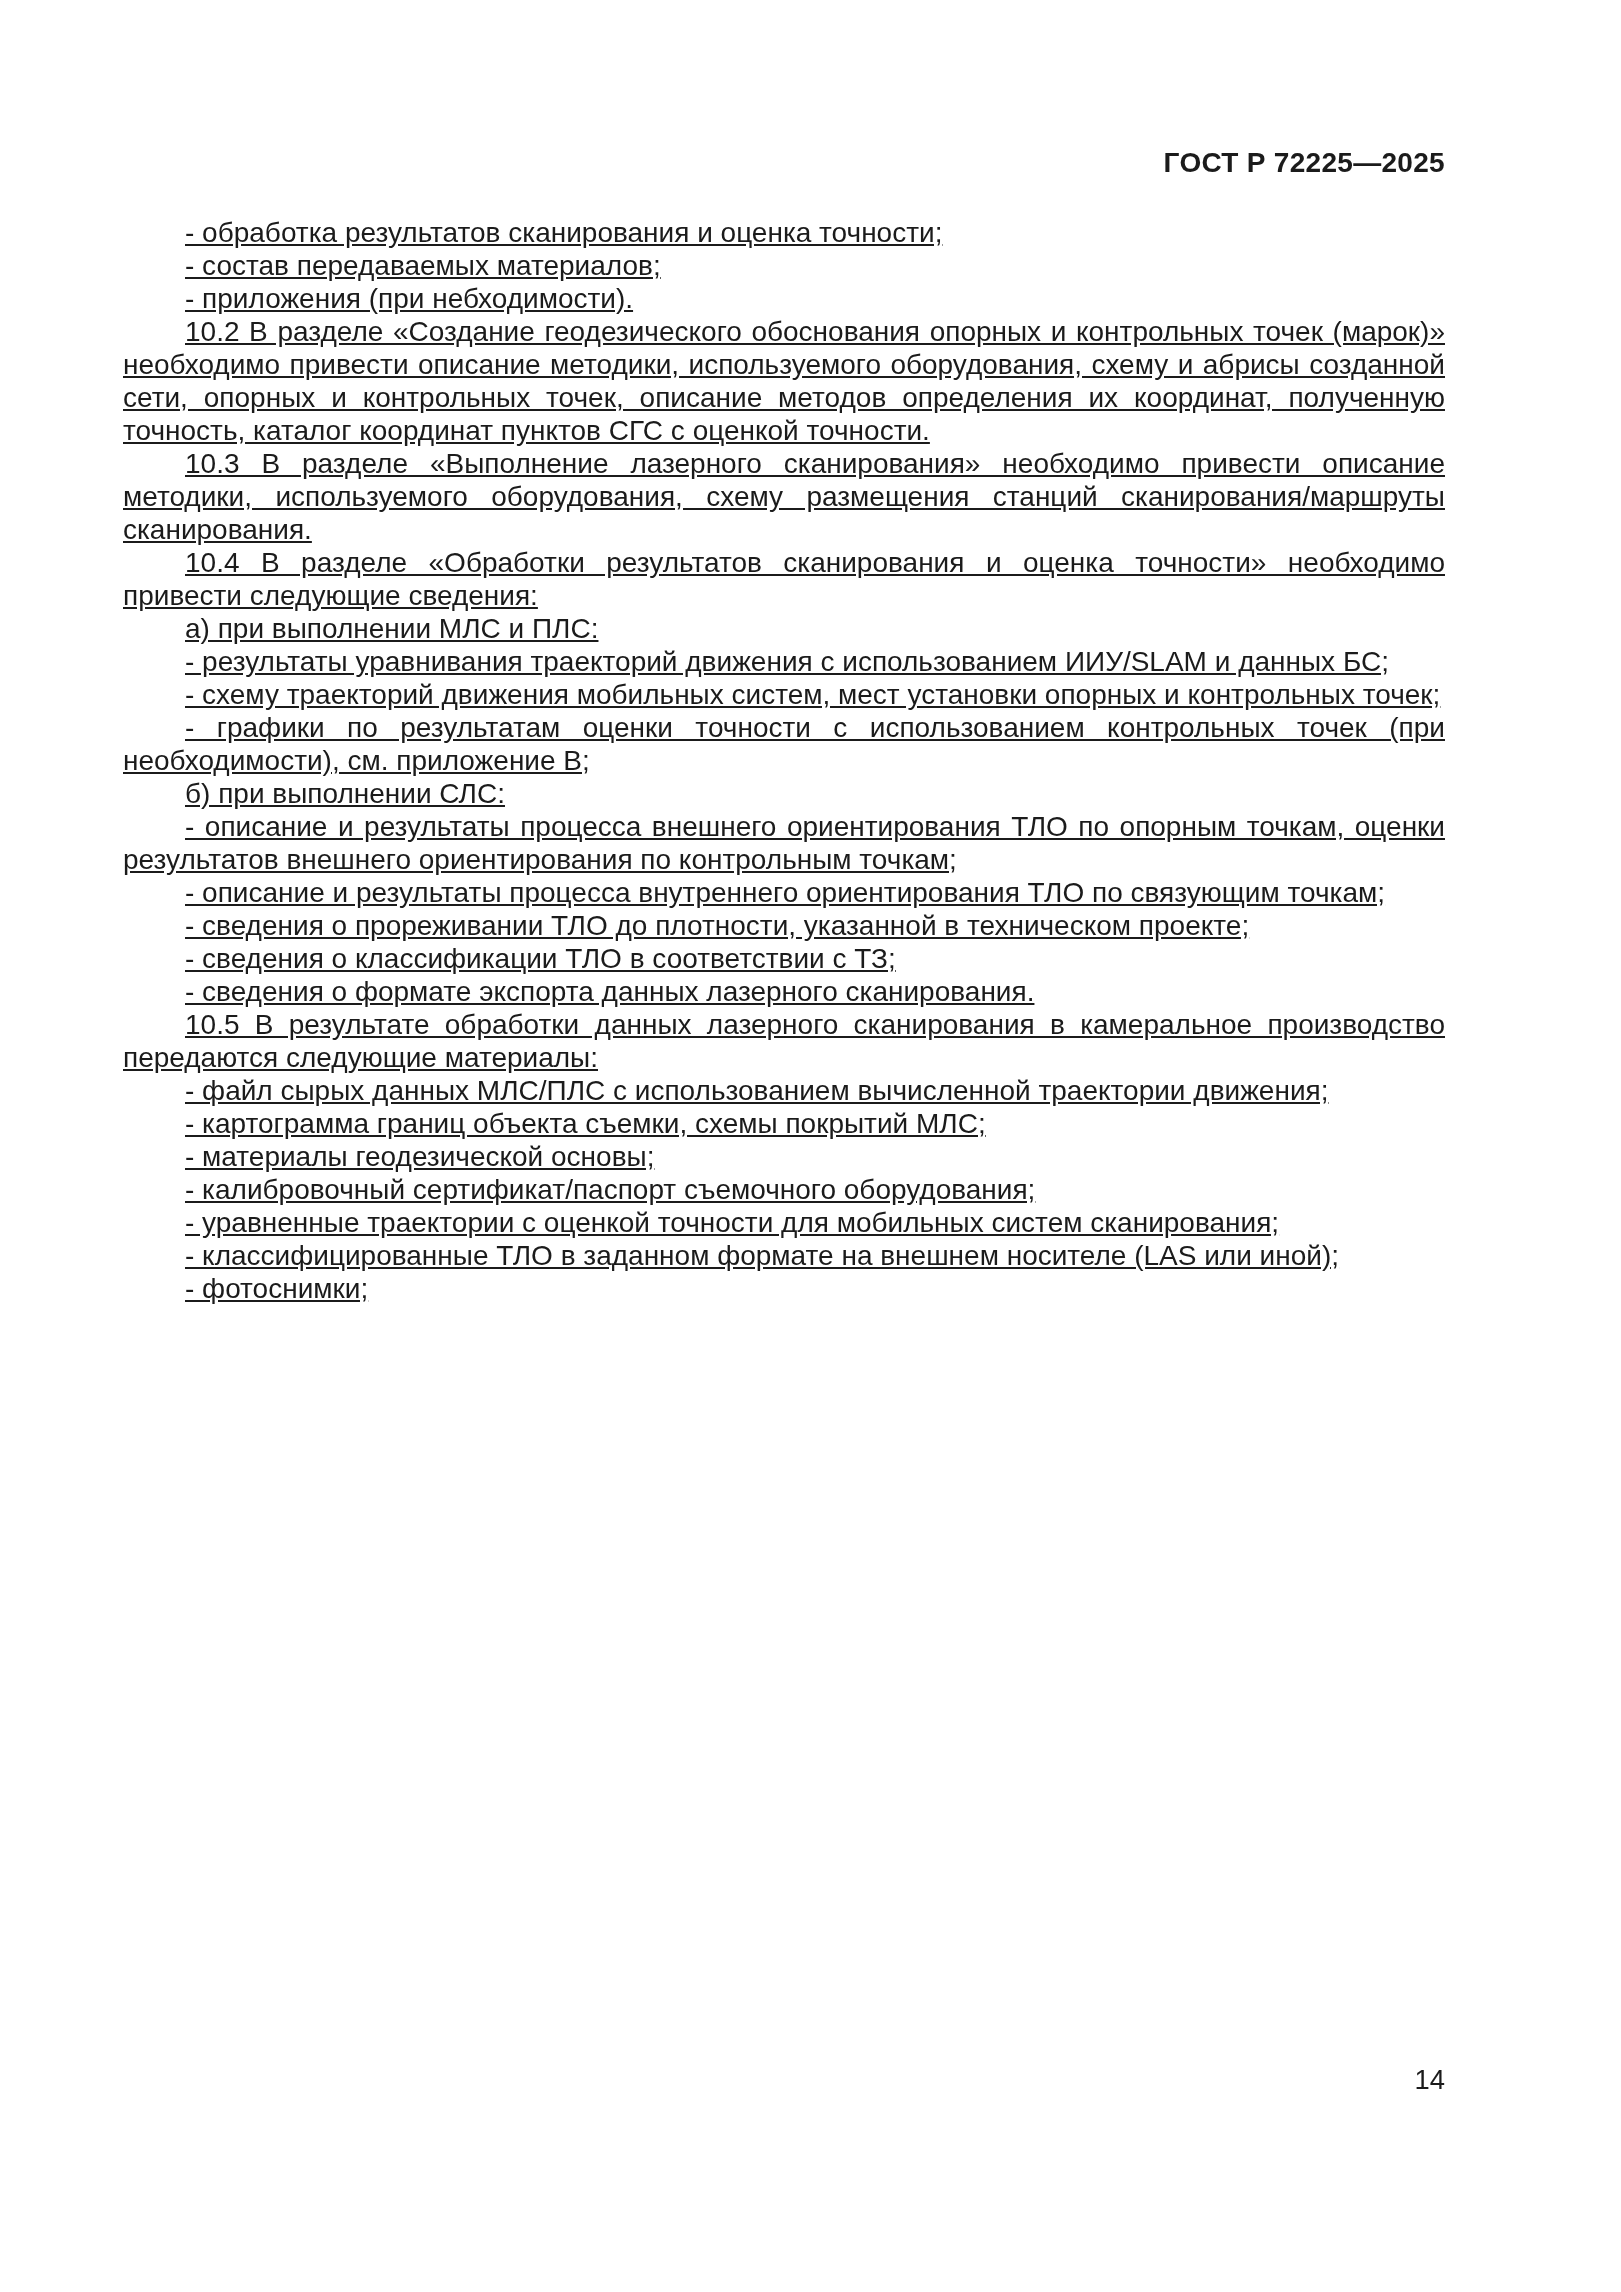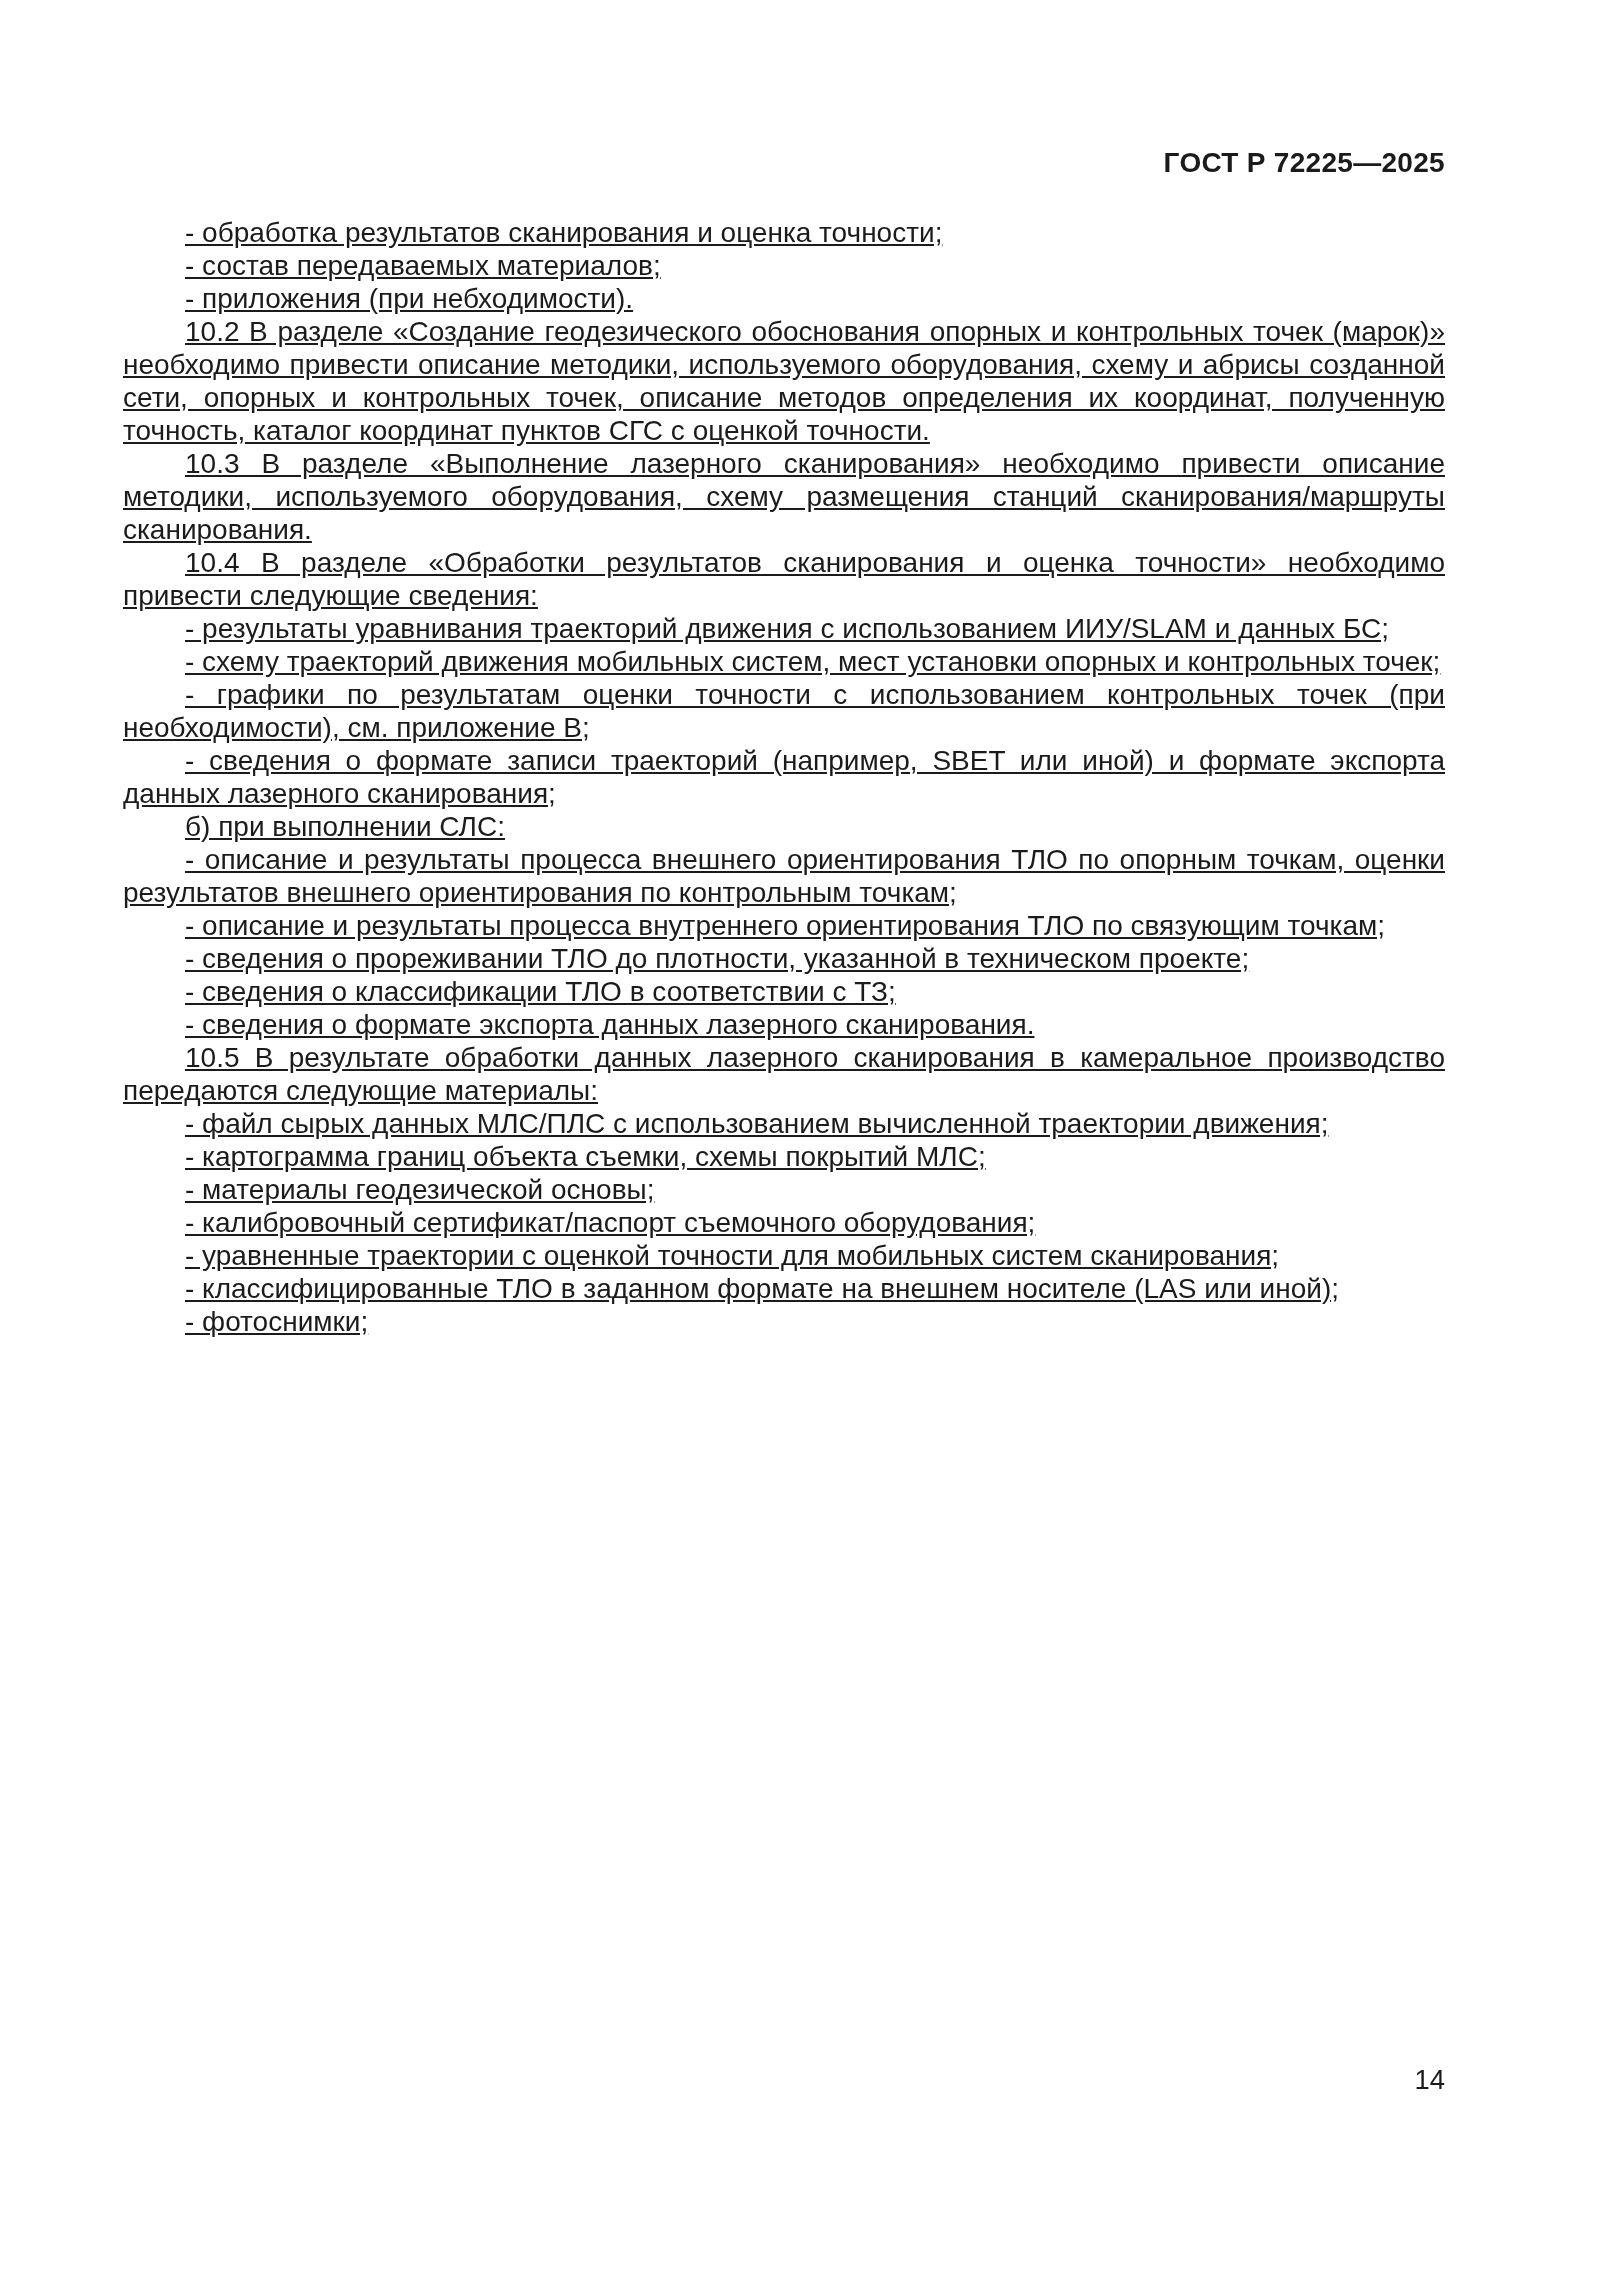--- a/index.html
+++ b/index.html
@@ -60,24 +60,24 @@
     <span>ГОСТ Р 72225—2025</span>
   </div>
 
   <div class="doc-body">
       <p>- обработка результатов сканирования и оценка точности;</p>
       <p>- состав передаваемых материалов;</p>
       <p>- приложения (при небходимости).</p>
       <p>10.2 В разделе «Создание геодезического обоснования опорных и контрольных точек (марок)» необходимо привести описание методики, используемого оборудования, схему и абрисы созданной сети, опорных и контрольных точек, описание методов определения их координат, полученную точность, каталог координат пунктов СГС с оценкой точности.</p>
       <p>10.3 В разделе «Выполнение лазерного сканирования» необходимо привести описание методики, используемого оборудования, схему размещения станций сканирования/маршруты сканирования.</p>
       <p>10.4 В разделе «Обработки результатов сканирования и оценка точности» необходимо привести следующие сведения:</p>
+      <p>а) при выполнении МЛС и ПЛС:</p>
       <p>- результаты уравнивания траекторий движения с использованием ИИУ/SLAM и данных БС;</p>
       <p>- схему траекторий движения мобильных систем, мест установки опорных и контрольных точек;</p>
       <p>- графики по результатам оценки точности с использованием контрольных точек (при необходимости), см. приложение В;</p>
-      <p>- сведения о формате записи траекторий (например, SBET или иной) и формате экспорта данных лазерного сканирования;</p>
       <p>б) при выполнении СЛС:</p>
       <p>- описание и результаты процесса внешнего ориентирования ТЛО по опорным точкам, оценки результатов внешнего ориентирования по контрольным точкам;</p>
       <p>- описание и результаты процесса внутреннего ориентирования ТЛО по связующим точкам;</p>
       <p>- сведения о прореживании ТЛО до плотности, указанной в техническом проекте;</p>
       <p>- сведения о классификации ТЛО в соответствии с ТЗ;</p>
       <p>- сведения о формате экспорта данных лазерного сканирования.</p>
       <p>10.5 В результате обработки данных лазерного сканирования в камеральное производство передаются следующие материалы:</p>
       <p>- файл сырых данных МЛС/ПЛС с использованием вычисленной траектории движения;</p>
       <p>- картограмма границ объекта съемки, схемы покрытий МЛС;</p>
       <p>- материалы геодезической основы;</p>

